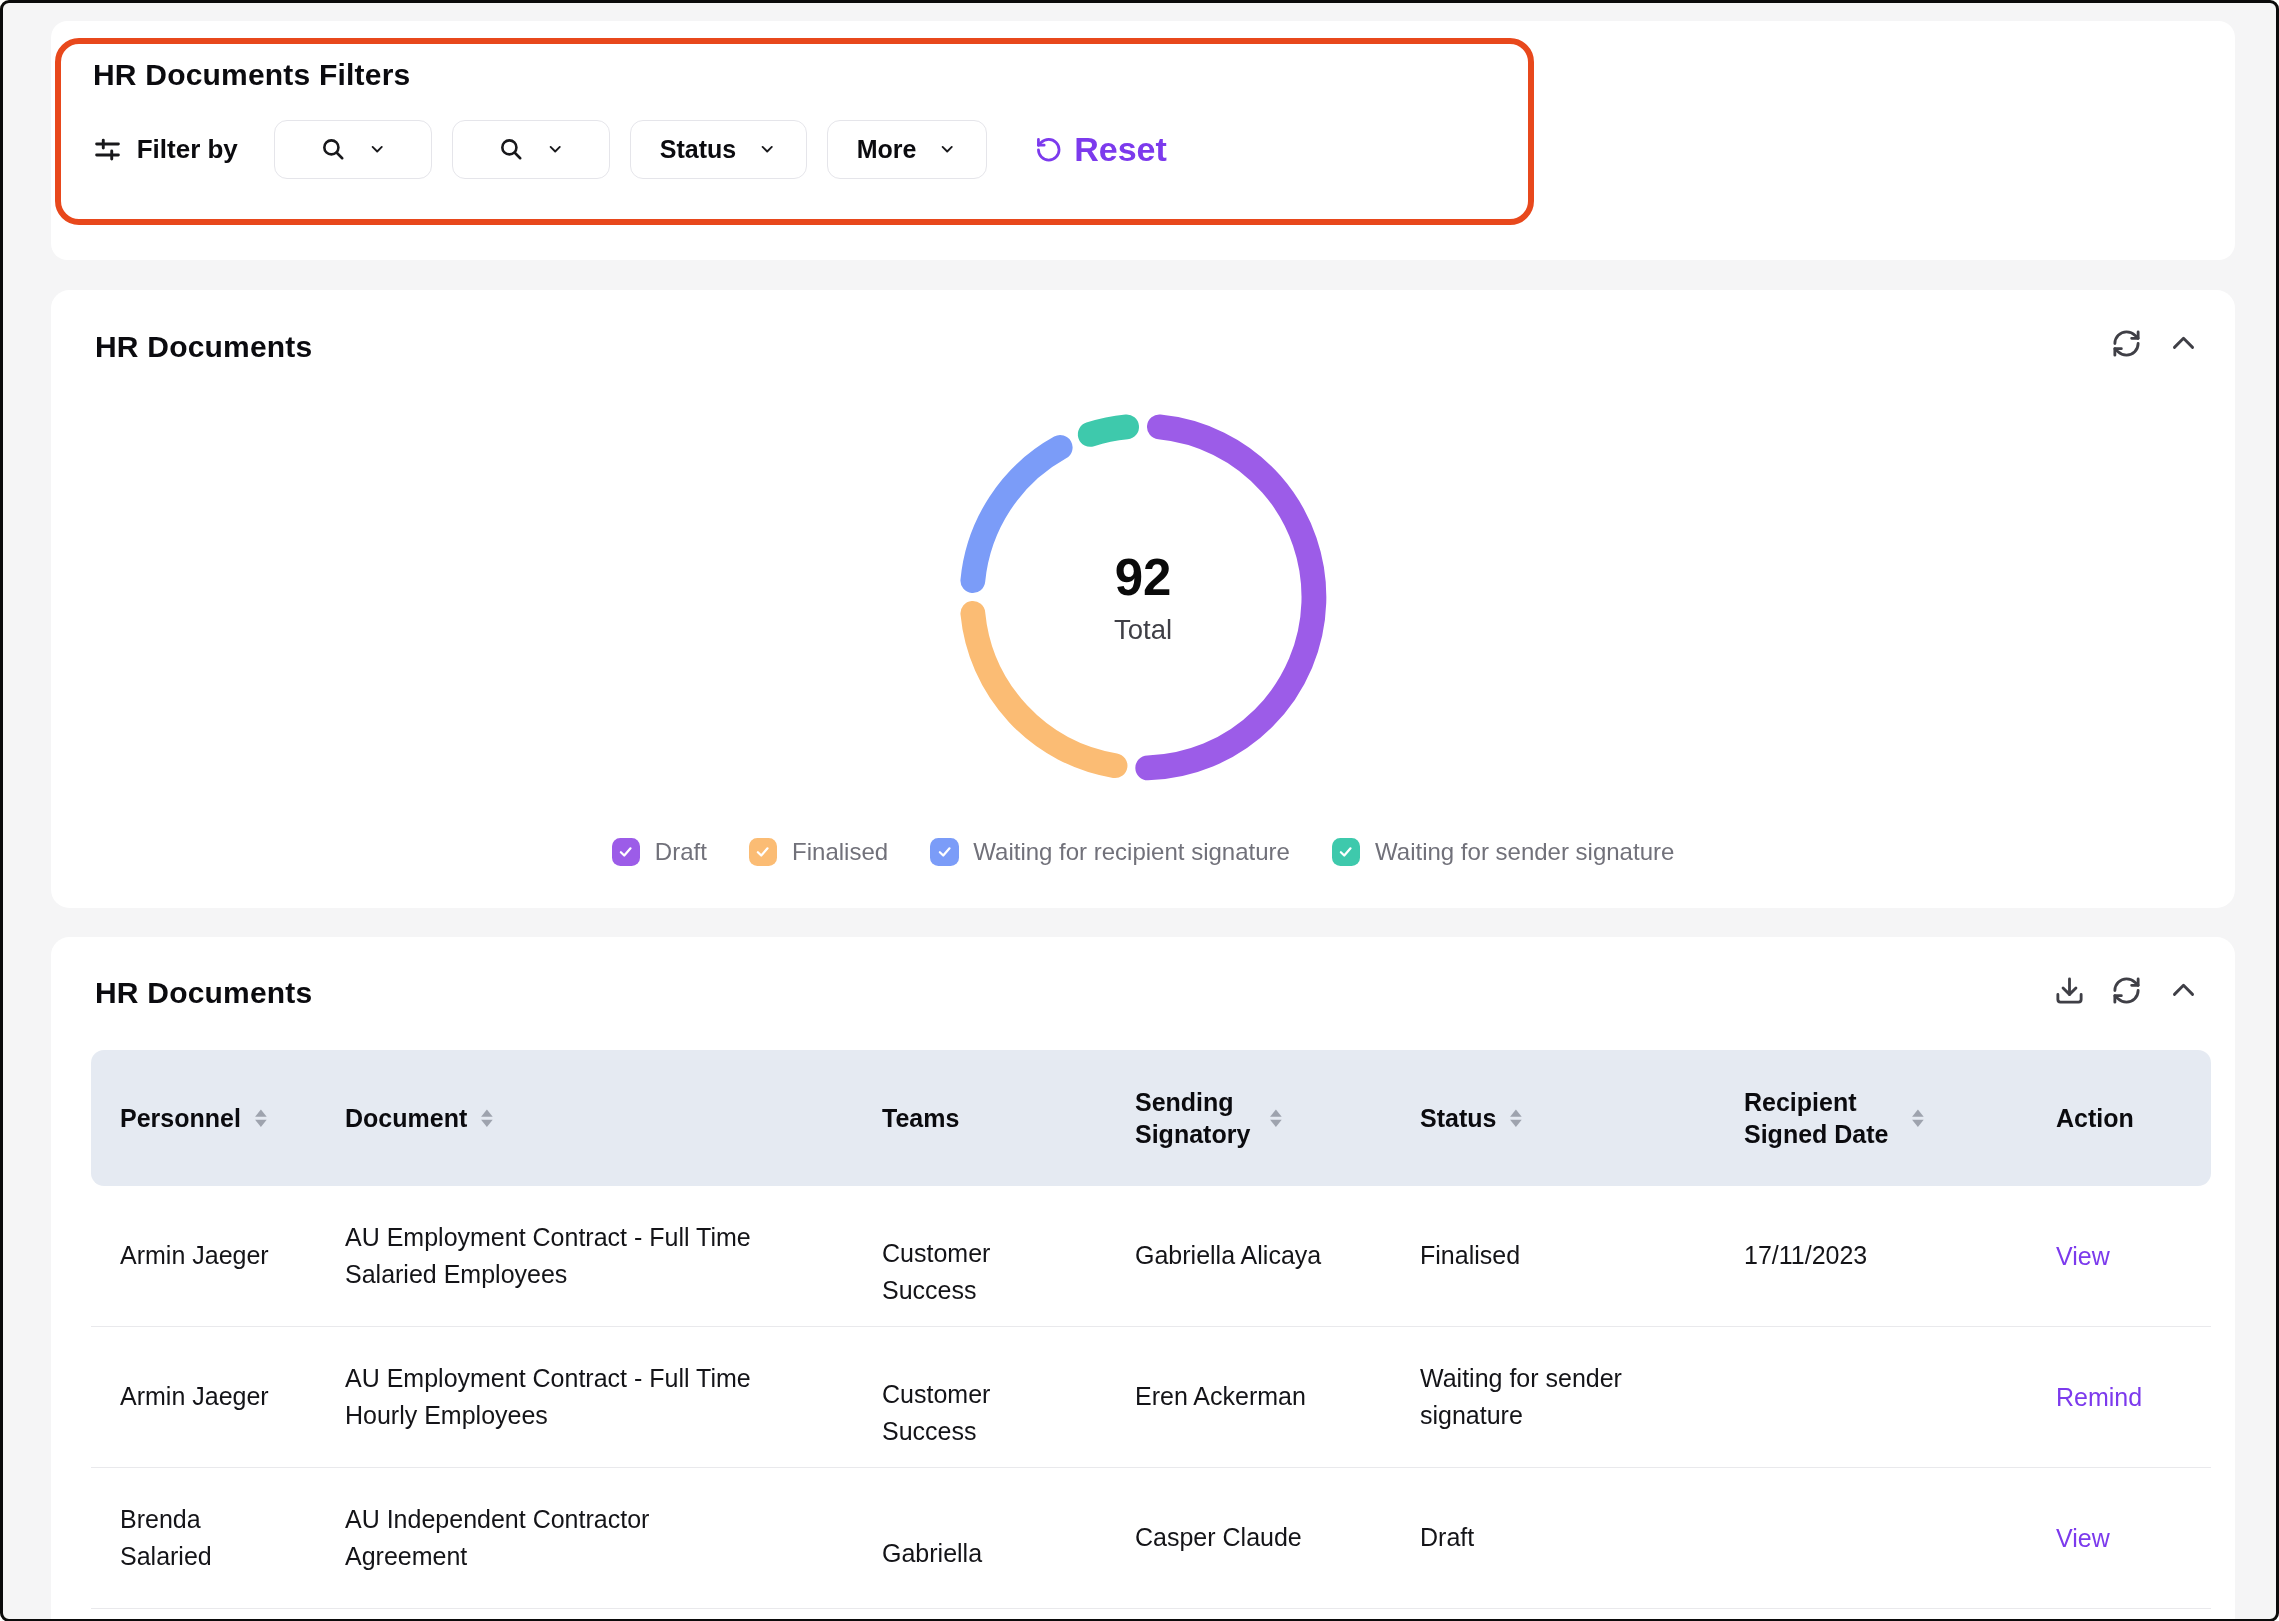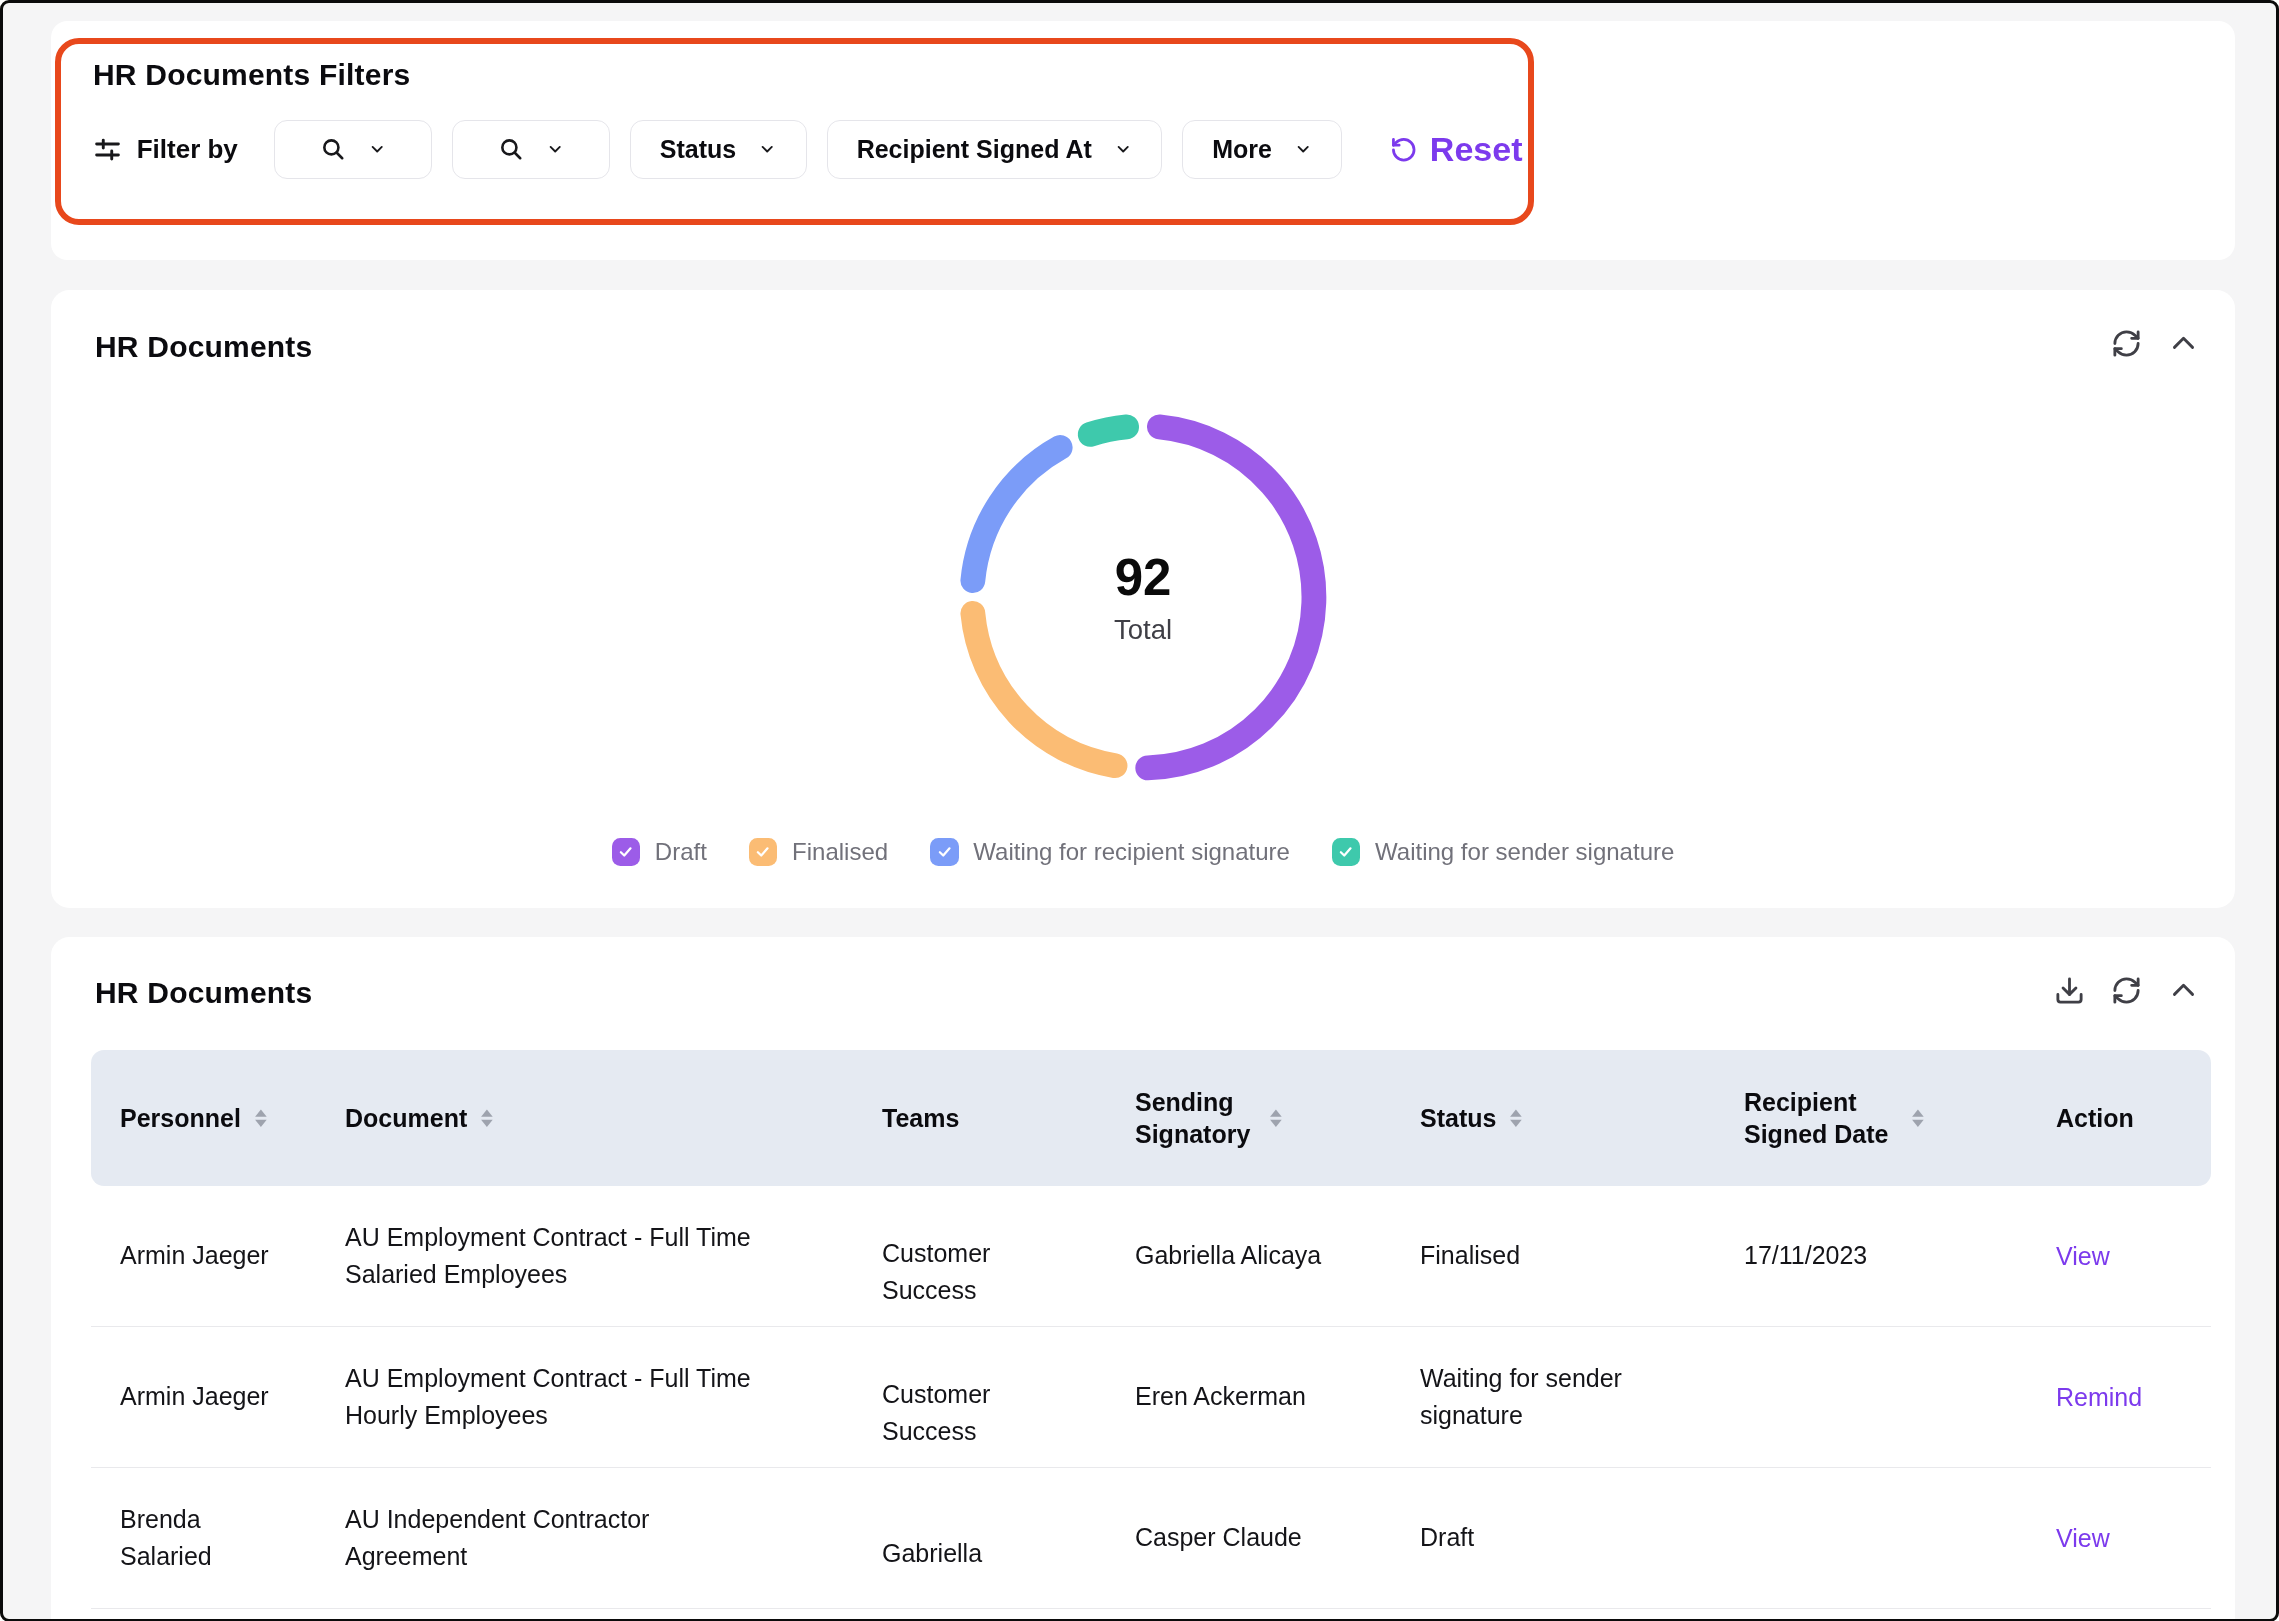--- a/index.html
+++ b/index.html
@@ -178,26 +178,20 @@
         </svg>
       </button>
 
       <button class="fbtn label-btn">
         <span>Status</span>
         <svg width="18.4" height="18.4" viewBox="0 0 24 24" class="icon-dark">
           <polyline points="6,9 12,15 18,9"></polyline>
         </svg>
       </button>
 
-      <button class="fbtn label-btn">
-        <span>Recipient Signed At</span>
-        <svg width="18.4" height="18.4" viewBox="0 0 24 24" class="icon-dark">
-          <polyline points="6,9 12,15 18,9"></polyline>
-        </svg>
-      </button>
 
       <button class="fbtn label-btn">
         <span>More</span>
         <svg width="18.4" height="18.4" viewBox="0 0 24 24" class="icon-dark">
           <polyline points="6,9 12,15 18,9"></polyline>
         </svg>
       </button>
 
       <button class="reset-btn">
         <svg width="27.5" height="27.5" viewBox="0 0 24 24" fill="none" stroke="#7C3AED" stroke-width="2.4" stroke-linecap="round" stroke-linejoin="round">

